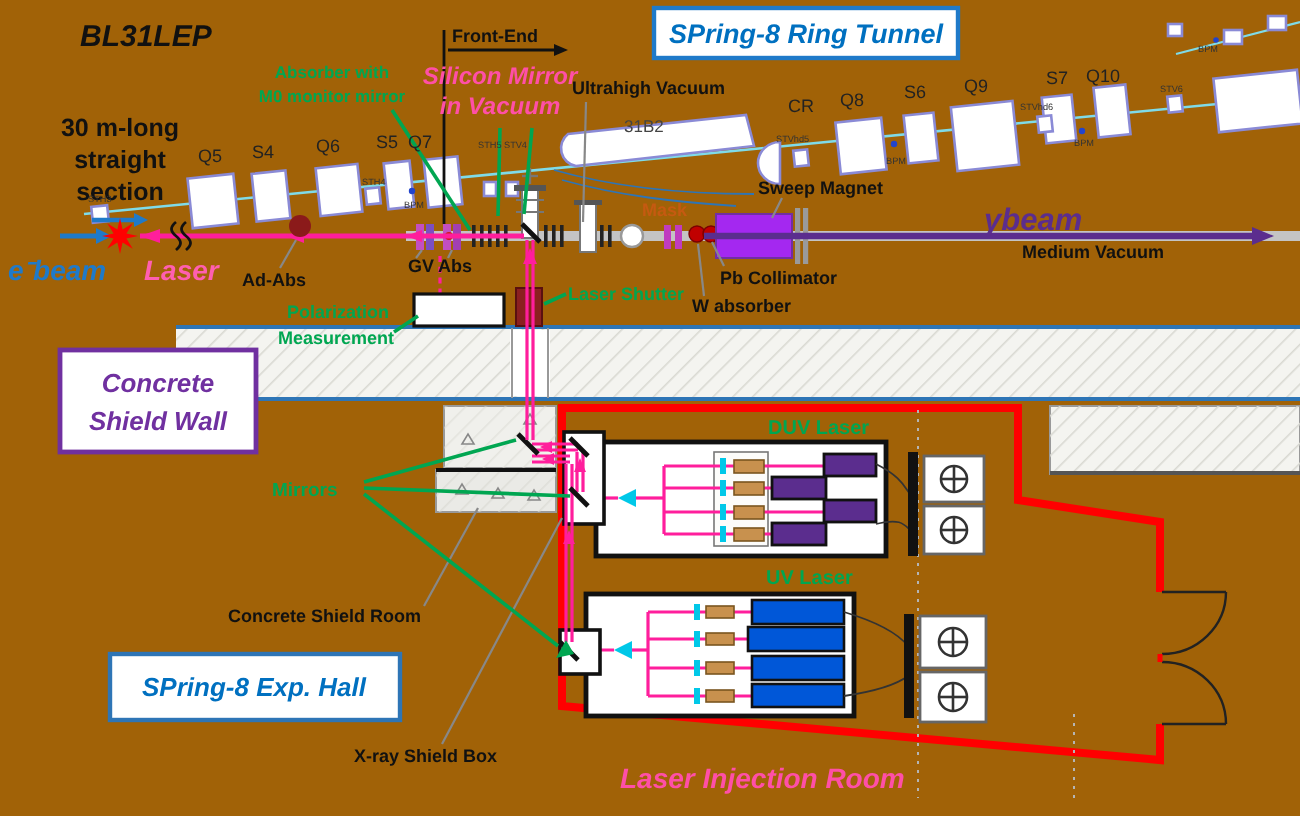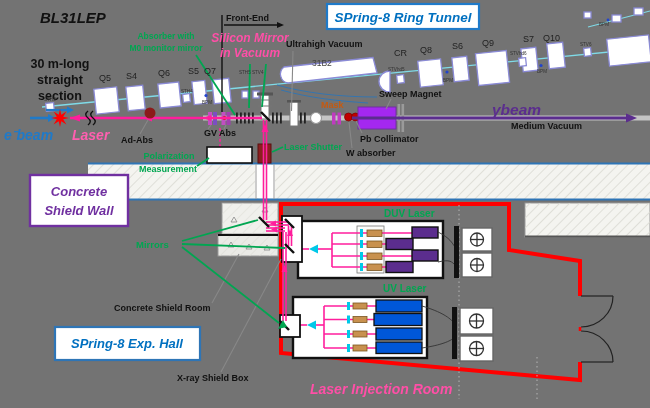--- a/index.html
+++ b/index.html
@@ -1,16 +1,16 @@
 <!DOCTYPE html>
 <html><head>
 <meta charset="utf-8">
 <style>
   html,body{margin:0;padding:0;background:#fff;}
-  .stage{position:relative;width:650px;height:408px;background:#737373;overflow:hidden;
+  .stage{position:relative;width:650px;height:408px;background:#a16207;overflow:hidden;
          font-family:"Liberation Sans", sans-serif;}
   svg{display:block}
   text{font-family:"Liberation Sans", sans-serif;}
   .t-tiny{font-size:4.6px;fill:#333;}
   .t-mag{font-size:9px;fill:#222;}
   .t-lbl{font-size:9px;font-weight:bold;fill:#111;}
   .t-green{font-size:9px;font-weight:bold;fill:#00A651;}
   .t-green-big{font-size:10px;font-weight:bold;fill:#00A651;}
 </style>
 </head>

